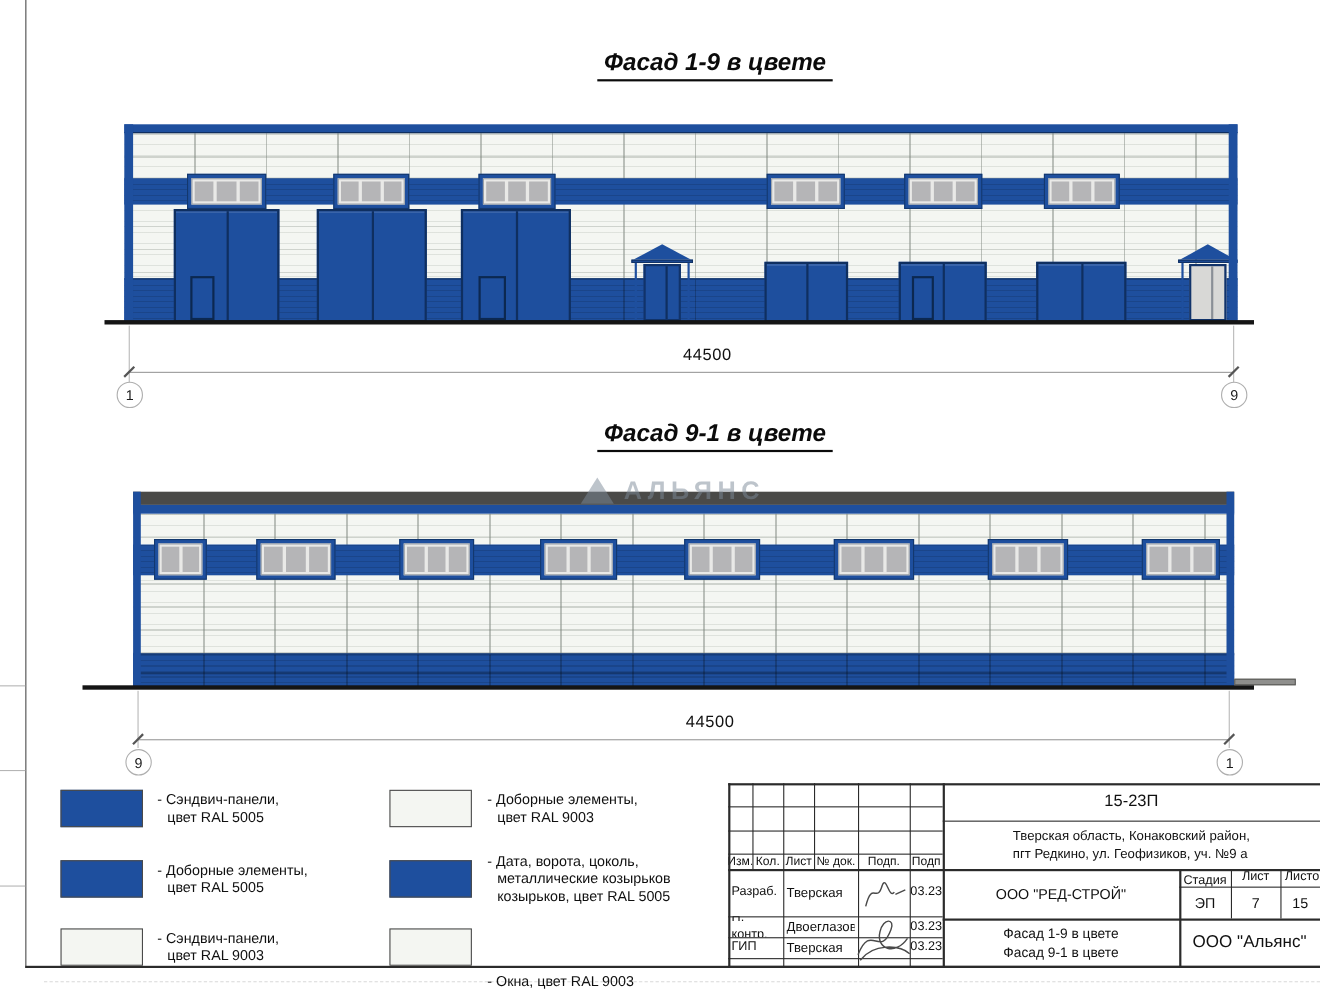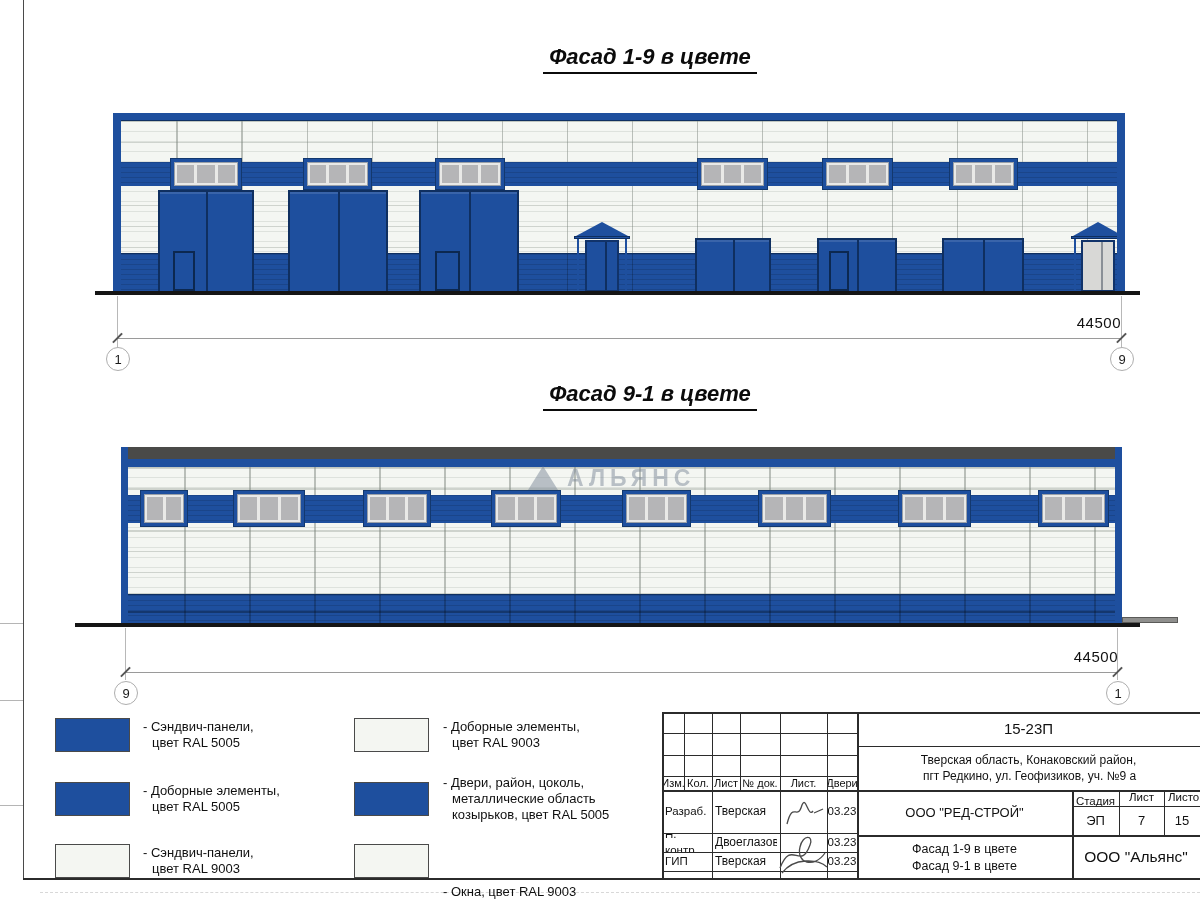--- a/index.html
+++ b/index.html
@@ -6,31 +6,31 @@
   #sheet{position:relative;width:1200px;height:900px;background:#ffffff;overflow:hidden;
          font-family:"Liberation Sans", sans-serif;color:#111;}
   .abs{position:absolute;}
   .dtitle{position:absolute;left:100px;width:1100px;text-align:center;font-style:italic;
           font-size:22px;font-weight:600;color:#0b0b0b;}
   .dtitle span{border-bottom:2px solid #0b0b0b;padding:0 6px 3px 6px;}
   .facade{position:absolute;}
   .ext{position:absolute;width:1px;background:#b8b8b8;}
   .dline{position:absolute;height:1px;background:#9a9a9a;}
   .tick{position:absolute;width:13px;height:2px;background:#555;transform:rotate(-45deg);}
-  .dimlabel{position:absolute;text-align:right;font-size:15px;color:#111;letter-spacing:.5px;}
+  .dimlabel{position:absolute;text-align:center;font-size:15px;color:#111;letter-spacing:.5px;padding-left:24px;}
   .marker{position:absolute;width:22px;height:22px;border:1px solid #aeaeae;border-radius:50%;
           background:#fff;display:flex;align-items:center;justify-content:center;
           font-size:13px;color:#1a1a1a;}
   #watermark{position:absolute;left:528px;top:434px;display:flex;align-items:flex-end;gap:9px;
-             opacity:.5;z-index:60;margin-top:32px;}
+             opacity:.5;z-index:60;}
   #watermark .tri{width:0;height:0;border-left:15px solid transparent;border-right:15px solid transparent;
                   border-bottom:24px solid #7d8a99;}
   #watermark span{font-size:23px;font-weight:700;letter-spacing:5px;color:#7d8a99;line-height:1;}
   #stamp{position:absolute;left:662px;top:712px;width:538px;height:168px;font-size:12px;}
-  .scell{position:absolute;display:flex;align-items:center;justify-content:center;text-align:right;
+  .scell{position:absolute;display:flex;align-items:center;justify-content:center;text-align:left;
          overflow:hidden;line-height:1.35;}
   .sl{justify-content:flex-start;text-align:left;}
   .pre{white-space:pre-line;}
   .sline{position:absolute;background:#2b2b2b;}
   .legend-label{position:absolute;font-size:13px;line-height:16px;color:#101010;}
   .legend-label .ln2{margin-left:9px;}
   svg.sig{position:absolute;z-index:5;}
 </style>
 </head>
 <body>
@@ -246,41 +246,41 @@
         <div>- Сэндвич-панели,</div>
         <div class="ln2">цвет RAL 9003</div>
       </div>
       <div style="position: absolute; left: 354px; top: 718px; width: 75px; height: 34px; background: rgb(244, 246, 242); border: 1.5px solid rgb(74, 74, 74); box-sizing: border-box;"></div>
       <div class="legend-label" style="position: absolute; left: 443px; top: 719px;">
         <div>- Доборные элементы,</div>
         <div class="ln2">цвет RAL 9003</div>
       </div>
       <div style="position: absolute; left: 354px; top: 782px; width: 75px; height: 34px; background: rgb(30, 79, 158); border: 1.5px solid rgb(74, 74, 74); box-sizing: border-box;"></div>
       <div class="legend-label" style="position: absolute; left: 443px; top: 775px;">
-        <div>- Двери, район, цоколь,</div>
-        <div class="ln2">металлические область</div>
+        <div>- Дата, ворота, цоколь,</div>
+        <div class="ln2">металлические козырьков</div>
         <div class="ln2">козырьков, цвет RAL 5005</div>
       </div>
       <div style="position: absolute; left: 354px; top: 844px; width: 75px; height: 34px; background: rgb(244, 246, 242); border: 1.5px solid rgb(74, 74, 74); box-sizing: border-box;"></div>
       <div class="legend-label" style="position: absolute; left: 443px; top: 884px;">
         <div>- Окна, цвет RAL 9003</div>
       </div>
     </div>
 
   <div id="stamp">
     <div class="scell" style="left:195px;top:0;width:343px;height:34px;font-size:15px;">15-23П</div>
     <div class="scell pre" style="left:195px;top:34px;width:343px;height:44px;font-size:12px;">Тверская область, Конаковский район,
 пгт Редкино, ул. Геофизиков, уч. №9 а</div>
 
     <div class="scell" style="left:0;top:64px;width:22px;height:14px;font-size:11px;">Изм.</div>
     <div class="scell" style="left:22px;top:64px;width:28px;height:14px;font-size:11px;">Кол.</div>
     <div class="scell" style="left:50px;top:64px;width:28px;height:14px;font-size:11px;">Лист</div>
     <div class="scell" style="left:78px;top:64px;width:40px;height:14px;font-size:11px;">№ док.</div>
-    <div class="scell" style="left:118px;top:64px;width:47px;height:14px;font-size:11px;">Лист.</div>
-    <div class="scell" style="left:165px;top:64px;width:30px;height:14px;font-size:11px;">Двери</div>
+    <div class="scell" style="left:118px;top:64px;width:47px;height:14px;font-size:11px;">Подп.</div>
+    <div class="scell" style="left:165px;top:64px;width:30px;height:14px;font-size:11px;">Подп</div>
 
     <div class="scell sl" style="left:3px;top:78px;width:46px;height:43px;font-size:11.5px;">Разраб.</div>
     <div class="scell sl" style="left:53px;top:78px;width:62px;height:43px;font-size:12px;">Тверская</div>
     <div class="scell" style="left:165px;top:78px;width:30px;height:43px;font-size:11.5px;">03.23</div>
 
     <div class="scell sl" style="left:3px;top:121px;width:46px;height:19px;font-size:11.5px;">Н. контр.</div>
     <div class="scell sl" style="left:53px;top:121px;width:62px;height:19px;font-size:12px;">Двоеглазов</div>
     <div class="scell" style="left:165px;top:121px;width:30px;height:19px;font-size:11.5px;">03.23</div>
 
     <div class="scell sl" style="left:3px;top:140px;width:46px;height:19px;font-size:11.5px;">ГИП</div>

